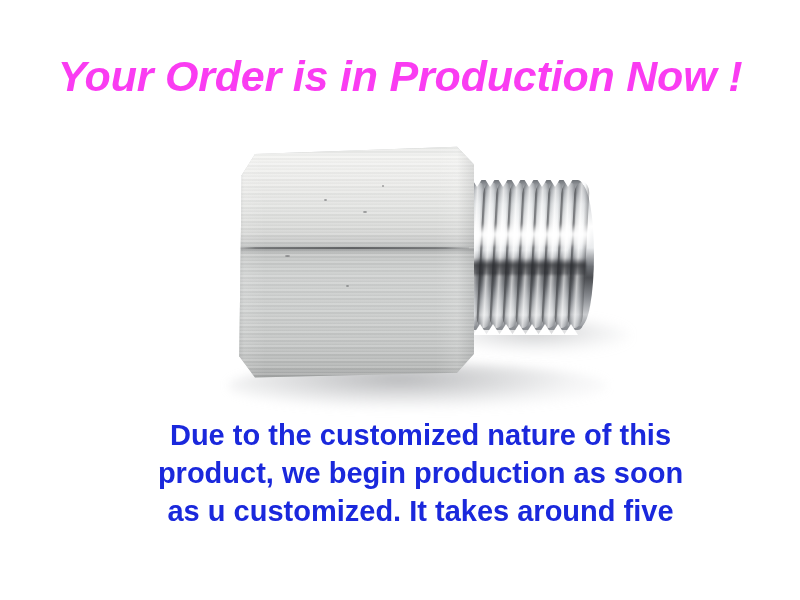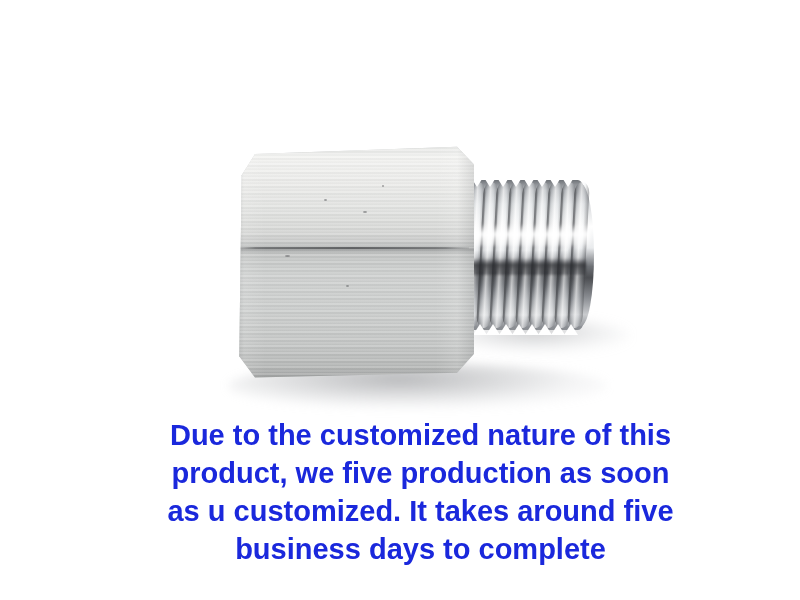--- a/index.html
+++ b/index.html
@@ -289,20 +289,21 @@
     line-height: 38px;
     color: #1a28dc;
   }
   #bodycopy .line { display: block; white-space: nowrap; padding-left: 41px; }
 </style>
 </head>
 <body>
 
 <div id="stage">
 
+  <div id="headline">Your Order is in Production Now !</div>
 
   <div id="photo">
 
     <div class="ground-shadow"></div>
     <div class="ground-shadow b"></div>
 
     <div id="thread-wrap">
       <div class="thread-body"></div>
       <div class="thread-cap"></div>
 
@@ -354,18 +355,17 @@
         <div class="speck" style="left:62%;top:18%;width:2px;height:2px;"></div>
         <div class="speck" style="left:22%;top:47.5%;width:5px;height:2px;"></div>
         <div class="speck" style="left:47%;top:60%;width:3px;height:2px;"></div>
       </div>
     </div>
 
   </div>
 
   <div id="bodycopy">
     <span class="line">Due to the customized nature of this</span>
-    <span class="line">product, we five production as soon</span>
+    <span class="line">product, we begin production as soon</span>
     <span class="line">as u customized. It takes around five</span>
-    <span class="line">business days to complete</span>
   </div>
 
 </div>
 
 </body></html>

